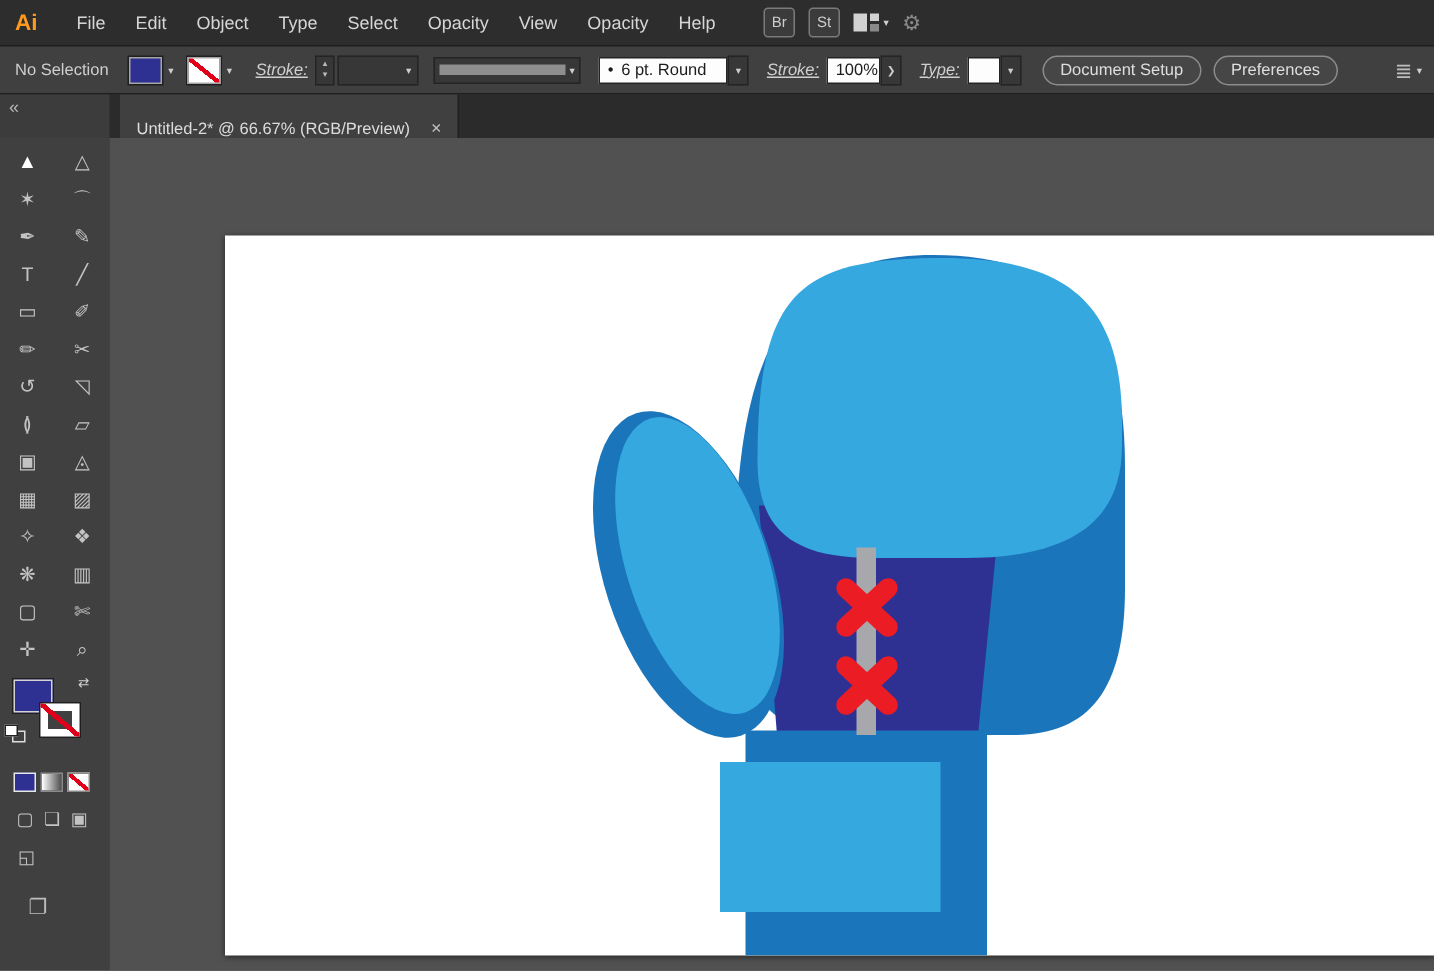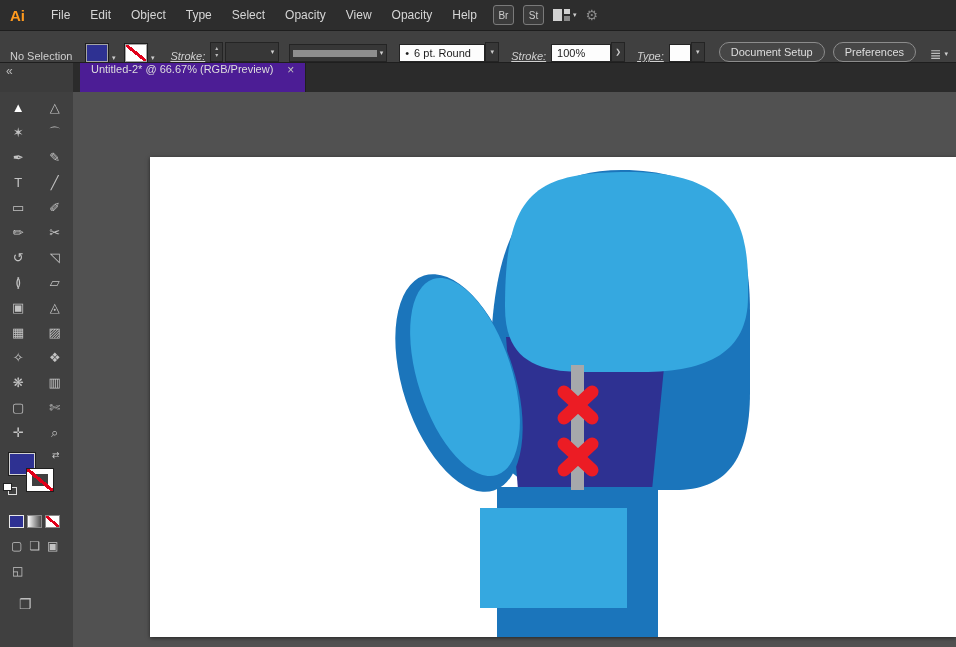--- a/index.html
+++ b/index.html
@@ -4,35 +4,35 @@
 <style>
   * { margin:0; padding:0; box-sizing:border-box; user-select:none; }
   html,body { width:956px; height:647px; overflow:hidden; background:#2d2d2d;
               font-family:"Liberation Sans", sans-serif; }
 
   
   .menubar { height:30px; background:#2d2d2d; display:flex; align-items:center;
              color:#d6d6d6; font-size:12px; }
   .logo { color:#ff9a1e; font-weight:bold; font-size:15px; margin:0 16px 0 10px; }
   .menu-item { padding:0 10px; line-height:30px; cursor:default; }
-  .mb-right { margin-left:6px; display:flex; align-items:center; gap:9px; }
+  .mb-right { margin-left:22px; display:flex; align-items:center; gap:9px; }
   .chip { width:21px; height:20px; background:#3b3b3b; border:1px solid #7a7a7a;
           border-radius:3px; color:#ccc; font-size:10px; display:flex;
           align-items:center; justify-content:center; }
   .ws-wrap { display:flex; align-items:center; gap:3px; }
   .ws-icon { width:17px; height:12px; position:relative; }
   .ws-icon .a { position:absolute; left:0; top:0; width:9px; height:12px; background:#d2d2d2; }
   .ws-icon .b { position:absolute; right:0; top:0; width:6px; height:5px; background:#d2d2d2; }
   .ws-icon .c { position:absolute; right:0; bottom:0; width:6px; height:5px; background:#8a8a8a; }
   .tiny-caret { font-size:7px; color:#cfcfcf; }
   .sync { color:#8a8a8a; font-size:14px; }
 
   
   .controlbar { height:33px; background:#404040; border-top:1px solid #1e1e1e;
-                border-bottom:1px solid #1e1e1e; display:flex; align-items:flex-end;
+                border-bottom:1px solid #1e1e1e; display:flex; align-items:center;
                 font-size:11px; color:#cfcfcf; padding:0 8px 0 10px; }
   .cb-label { margin-right:6px; }
   .cb-link { text-decoration:underline; margin-right:5px;font-style:italic; }
   .swatch { width:22px; height:18px; border:1px solid #a5a5a5; box-shadow:0 0 0 1px #1f1f1f; }
   .stroke-swatch { background:#fff; position:relative; }
   .stroke-swatch::after { content:""; position:absolute; inset:0;
       background:linear-gradient(to top right, transparent 44%, #e1001a 44%, #e1001a 56%, transparent 56%); }
   .mini-arrow { width:11px; display:flex; align-items:center; justify-content:center;
                 font-size:7px; color:#cfcfcf; }
   .stepper { width:13px; height:20px; background:#373737; border:1px solid #242424;
@@ -49,22 +49,22 @@
             color:#ccc; font-size:7px; display:flex; align-items:center; justify-content:center; }
   .btn { height:20px; padding:0 11px; background:#464646; border:1px solid #8c8c8c;
          border-radius:10px; color:#dedede; font-size:11px; display:flex; align-items:center; }
   .cb-right { margin-left:auto; display:flex; align-items:center; gap:3px; color:#bdbdbd; }
 
   
   .tabrow { height:29px; display:flex; background:#2b2b2b; }
   .tab-collapse { width:73px; background:#3c3c3c; color:#bbb; font-size:12px;
                   padding:1px 0 0 6px; }
   .tabs { flex:1; display:flex; align-items:stretch; padding-left:7px; }
-  .tab { background:#4c1d95; color:#dddddd; font-size:11px; display:flex;
-         align-items:flex-start; padding:0 11px; gap:14px; border-right:1px solid #1f1f1f; }
+  .tab { background:#404040; color:#dddddd; font-size:11px; display:flex;
+         align-items:flex-end; padding:0 11px; gap:14px; border-right:1px solid #1f1f1f; }
   .tab-close { color:#c0c0c0; font-size:12px; }
 
   
   .main { display:flex; height:555px; }
   .toolbar { width:73px; background:#404040; position:relative; flex:none; }
   .tools { display:grid; grid-template-columns:1fr 1fr; padding-top:3px; }
   .tool { height:25px; display:flex; align-items:center; justify-content:center;
           color:#c3c3c3; font-size:13px; }
   .tool.active { color:#ffffff; }
 
@@ -150,21 +150,21 @@
     <span class="tiny-caret">▾</span>
   </span>
 
   <span class="field-light" style="width:86px; margin-left:12px; gap:5px;">
     <span>•</span>
     <span>6 pt. Round</span>
   </span>
   <span class="dd-btn">▾</span>
 
   <span class="cb-link" style="margin-left:12px;">Stroke:</span>
-  <span class="field-light" style="width:60px;">100%</span>
+  <span class="field-light" style="width:36px;">100%</span>
   <span class="dd-btn">❯</span>
 
   <span class="cb-link" style="margin-left:12px;">Type:</span>
   <span class="field-light" style="width:22px;"></span>
   <span class="dd-btn">▾</span>
 
   <span class="btn" style="margin-left:14px;">Document Setup</span>
   <span class="btn" style="margin-left:8px;">Preferences</span>
 
   <span class="cb-right">

